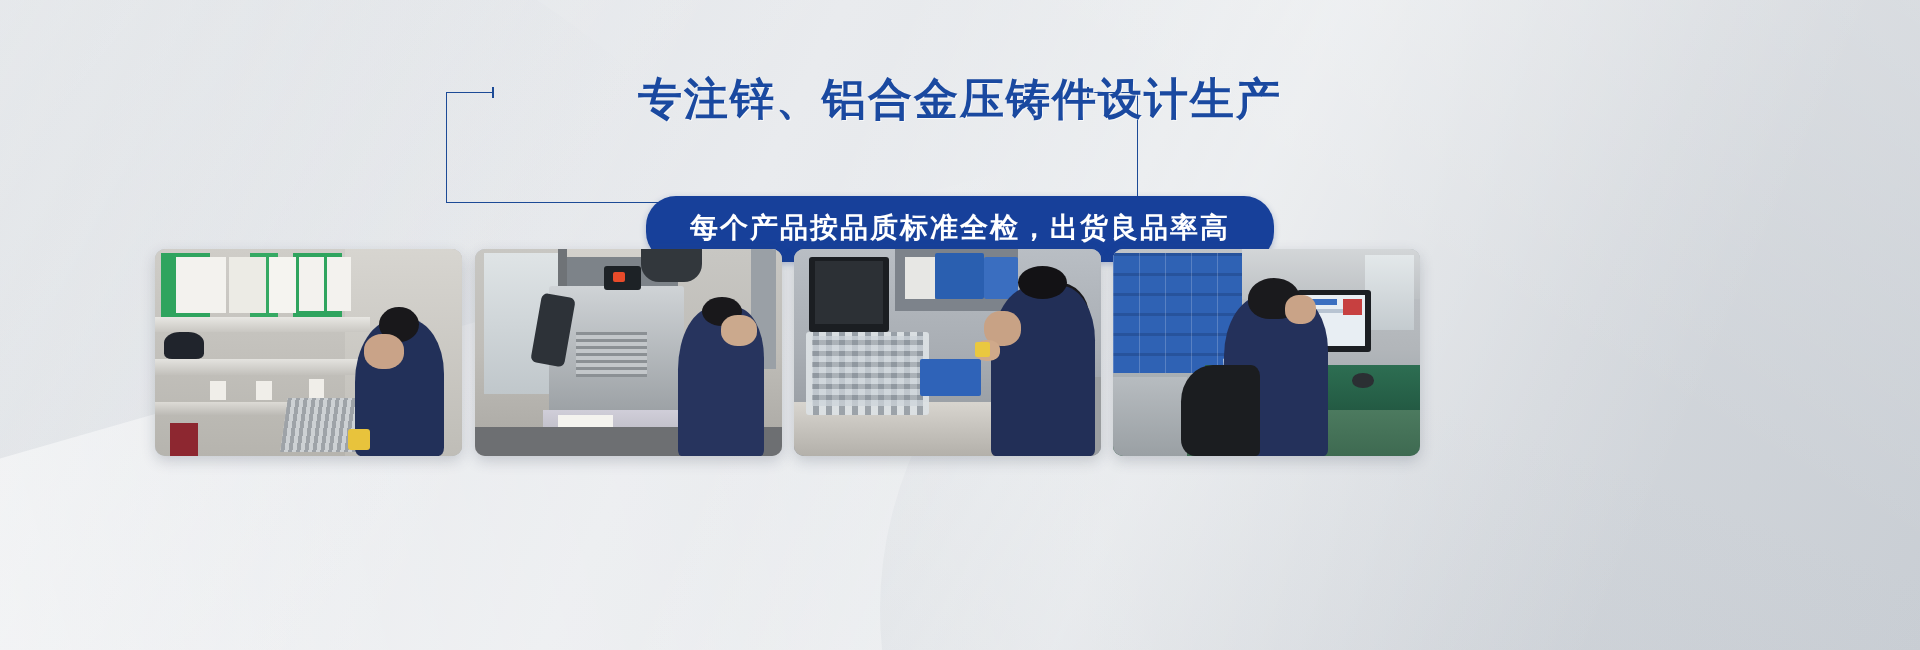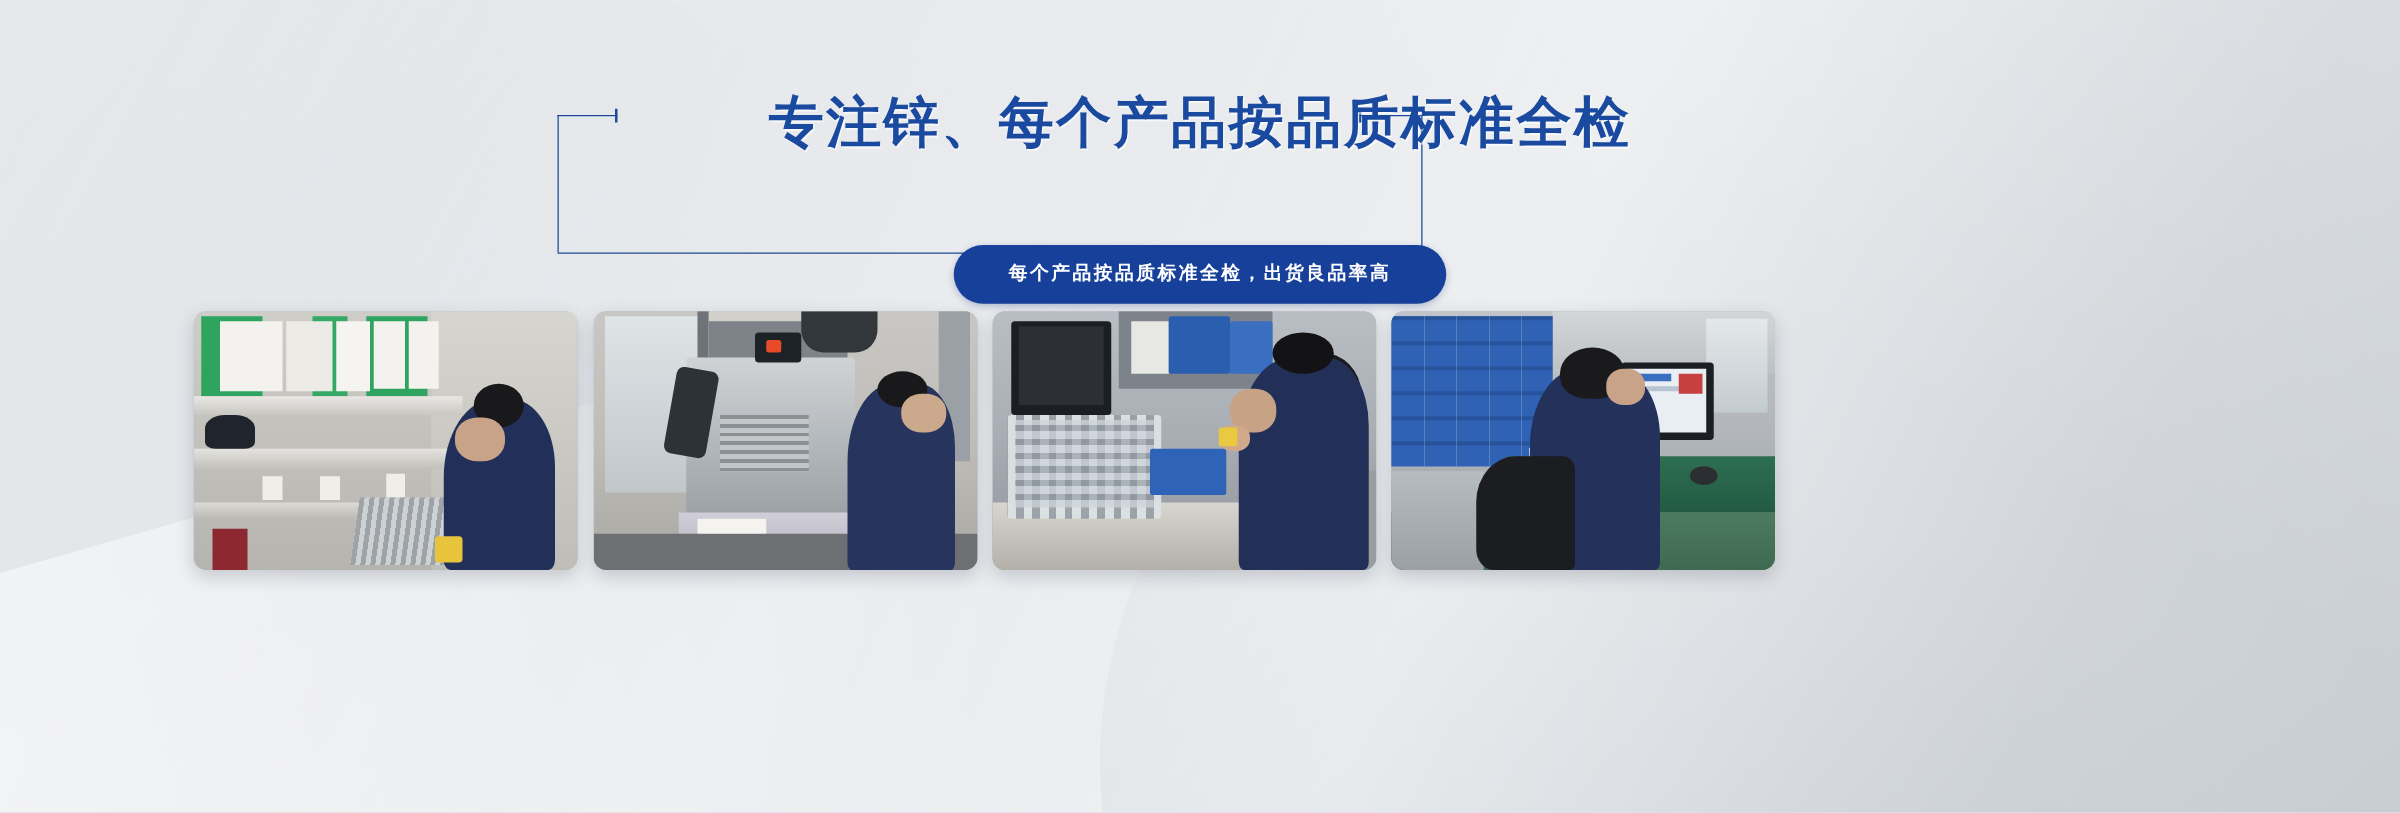--- a/index.html
+++ b/index.html
@@ -85,21 +85,21 @@
     position:absolute;left:0;right:0;top:76px;text-align:center;
     font-size:27px;line-height:38px;letter-spacing:1px;
     color:#3b4349;white-space:nowrap;
   }
   #badge-wrap{
     position:absolute;left:0;right:0;top:140px;text-align:center;
   }
   #badge{
     display:inline-block;
     background:#17409a;color:#ffffff;
-    font-size:15px;font-weight:bold;letter-spacing:2px;
+    font-size:28px;font-weight:bold;letter-spacing:2px;
     padding:13px 44px 15px;
     border-radius:30px;
     white-space:nowrap;
     box-shadow:0 2px 6px rgba(20,55,130,.28);
   }
 
   
   #photos{
     position:absolute;left:0;top:249px;width:1920px;height:210px;
   }
@@ -224,21 +224,21 @@
   <div id="headline">
 
     <div class="tick-left"></div>
     <div class="cap-left"></div>
     <div class="tick-right"></div>
     <div class="cap-right"></div>
     <div class="frame-left"></div>
     <div class="frame-right"></div>
     <div class="frame-bottom"></div>
 
-    <div id="title">专注锌、每个产品按品质标准全检</div>
+    <div id="title">专注锌、铝合金压铸件设计生产</div>
 
     <div id="badge-wrap">
       <span id="badge">每个产品按品质标准全检，出货良品率高</span>
     </div>
   </div>
 
   <div id="photos">
 
     <div class="photo p1">
       <div class="ph">

